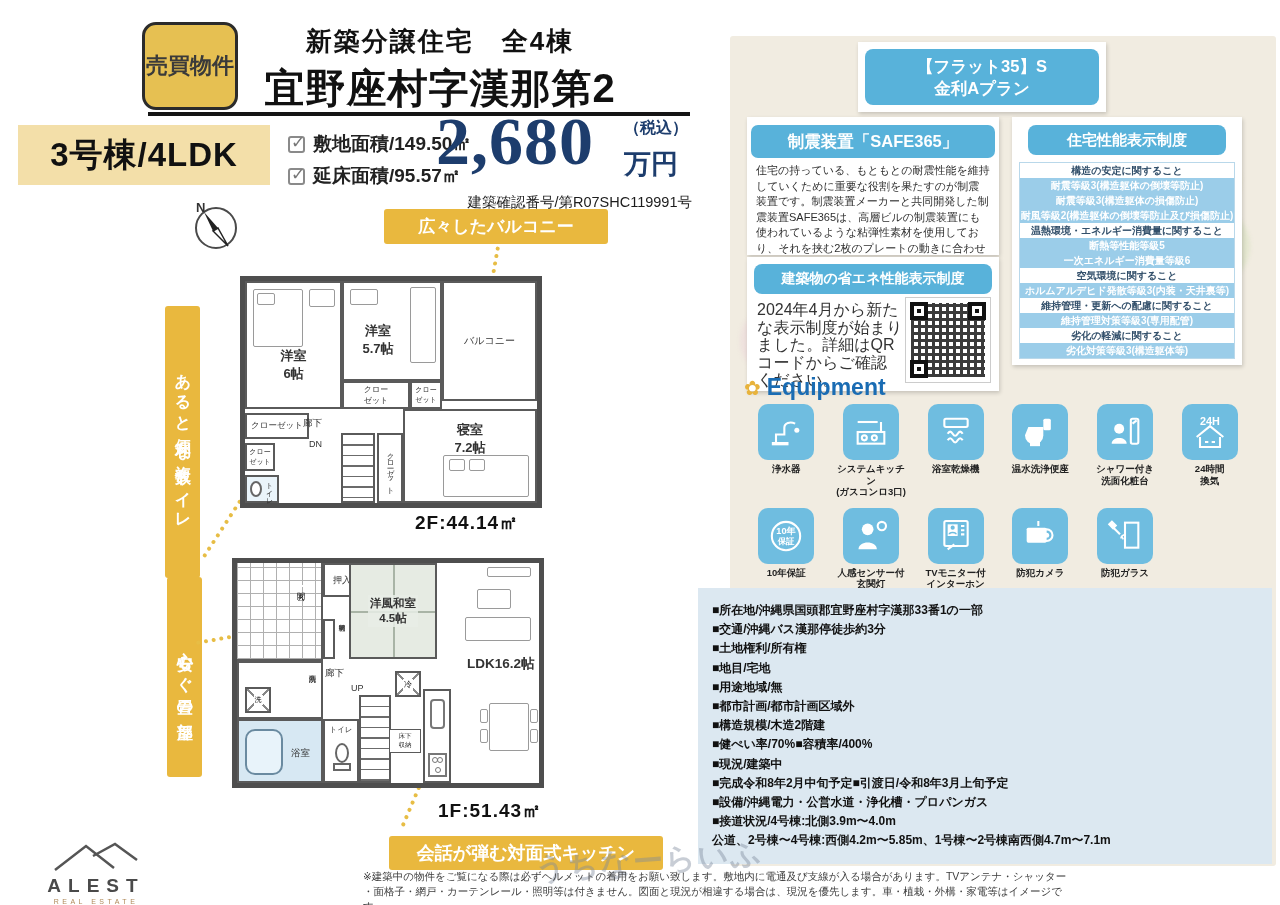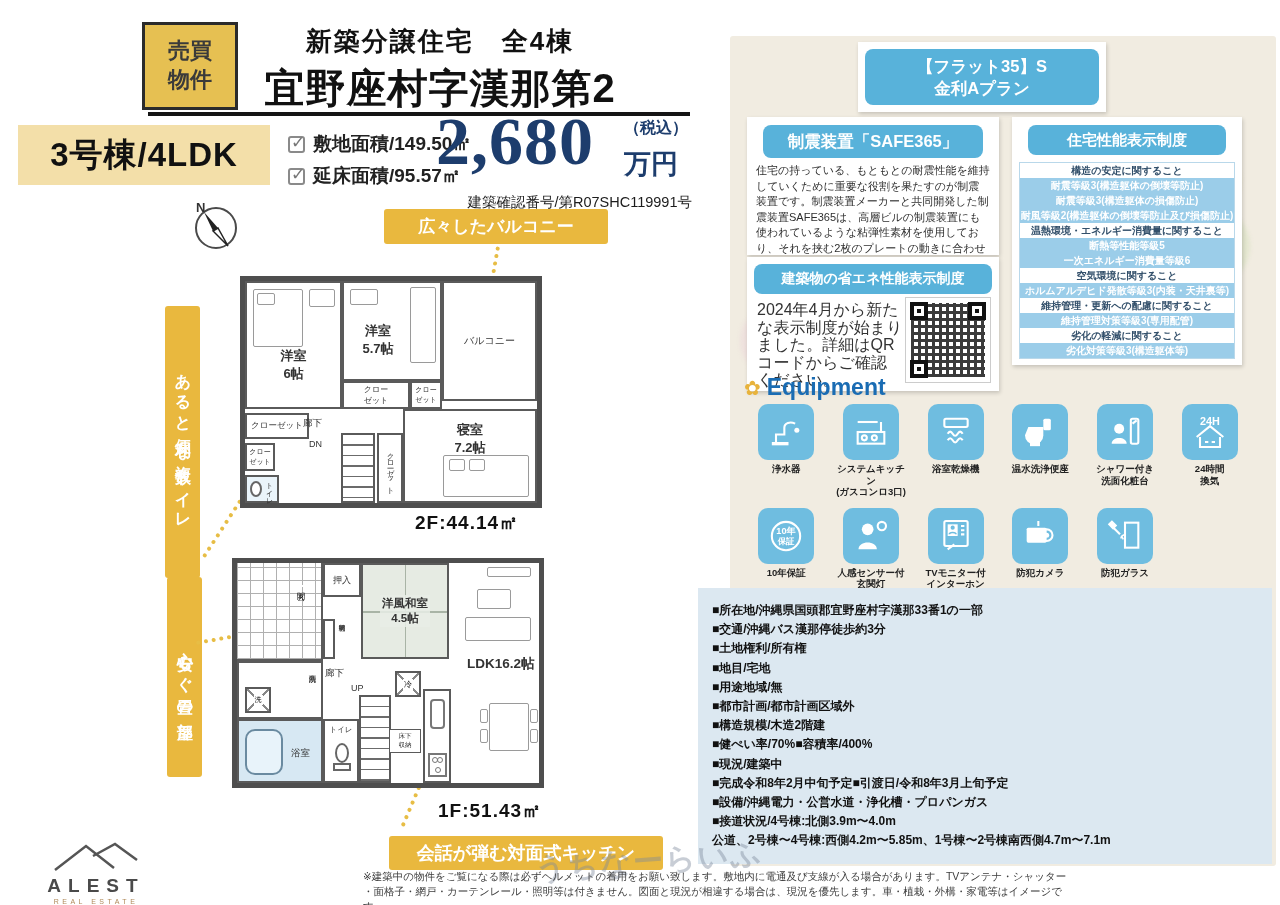--- a/index.html
+++ b/index.html
@@ -3,21 +3,21 @@
 <meta charset="utf-8">
 <style>
   * { margin:0; padding:0; box-sizing:border-box; }
   body { font-family:"Liberation Sans","DejaVu Sans",sans-serif; background:#888; }
   .page { position:relative; width:1280px; height:905px; background:#ffffff; overflow:hidden; margin:0 auto; }
   .abs { position:absolute; }
   .pre { white-space:pre-line; }
 
   
   .badge { left:142px; top:22px; width:96px; height:88px; background:#e6c052; border:3px solid #2b2b2b;
-           border-radius:0; display:flex; flex-direction:column; align-items:center; justify-content:center;
+           border-radius:14px; display:flex; flex-direction:row; align-items:center; justify-content:center;
            font-size:22px; font-weight:bold; color:#3a3a3a; line-height:1.3; }
   .hdr-text { left:240px; top:24px; width:400px; text-align:center; color:#111; }
   .hdr-sub { font-size:26px; font-weight:bold; letter-spacing:2px; }
   .hdr-title { font-size:40px; font-weight:bold; letter-spacing:1px; margin-top:2px; }
   .underline { left:148px; top:112px; width:542px; height:4px; background:#151515; }
 
   .unit-box { left:18px; top:125px; width:252px; height:60px; background:#f3dfa9; display:flex; align-items:center;
               justify-content:center; font-size:33px; font-weight:bold; color:#111; letter-spacing:1px; }
   .chk-row { left:288px; display:flex; align-items:center; gap:8px; font-size:19px; font-weight:bold; color:#222; }
   .chk-box { width:17px; height:17px; border:2px solid #8a8a8a; border-radius:3px; position:relative; background:#fff; }
@@ -196,21 +196,21 @@
   <div class="abs callout" style="left:389px;top:836px;width:274px;height:34px;font-size:18px;">会話が弾む対面式キッチン</div>
   <div class="abs dots" style="left:443px;top:736px;width:99px;transform:rotate(113deg);"></div>
 
   <div class="abs plan" style="left:232px;top:558px;width:312px;height:230px;">
     <div class="gridfloor" style="left:0;top:0;width:86px;height:98px;">
       <span class="vtext" style="position:absolute;left:56px;top:22px;font-size:8px;background:#fff;padding:1px;">玄関</span>
     </div>
     <div class="room" style="left:86px;top:0;width:38px;height:34px;font-size:9px;">
         <span>押入</span>
       </div>
-    <div class="room tatami" style="left:124px;top:0;width:88px;height:96px;font-size:11.5px;font-weight:bold;">
+    <div class="room tatami" style="left:112px;top:0;width:88px;height:96px;font-size:11.5px;font-weight:bold;">
         <span class="pre" style="background:rgba(232,237,230,0.85);padding:1px 2px;">洋風和室
 4.5帖</span>
       </div>
     <div class="room" style="left:86px;top:56px;width:12px;height:40px;"></div>
     <span class="plabel vtext" style="left:100px;top:56px;font-size:6.5px;">玄関収納</span>
 
     <span class="plabel" style="left:230px;top:92px;font-size:13.5px;font-weight:bold;">LDK16.2帖</span>
     <div class="furn" style="left:250px;top:4px;width:44px;height:10px;"></div>
     <div class="furn" style="left:240px;top:26px;width:34px;height:20px;"></div>
     <div class="furn" style="left:228px;top:54px;width:66px;height:24px;"></div>
@@ -264,21 +264,21 @@
   </div>
 
   <div class="card" style="left:858px;top:42px;width:248px;height:70px;">
     <div class="bluepill" style="margin:7px;height:56px;flex-direction:column;font-size:16.5px;line-height:1.35;">
       <span>【フラット35】S</span>
       <span>金利Aプラン</span>
     </div>
   </div>
 
   <div class="card" style="left:747px;top:117px;width:252px;height:138px;">
-    <div class="bluepill" style="margin:8px auto 0 auto;width:220px;height:33px;font-size:16.5px;">制震装置「SAFE365」</div>
+    <div class="bluepill" style="margin:8px auto 0 auto;width:244px;height:33px;font-size:16.5px;border-radius:7px;">制震装置「SAFE365」</div>
     <div class="safe-body">住宅の持っている、もともとの耐震性能を維持していくために重要な役割を果たすのが制震装置です。制震装置メーカーと共同開発した制震装置SAFE365は、高層ビルの制震装置にも使われているような粘弾性素材を使用しており、それを挟む2枚のプレートの動きに合わせて変形し地震の揺れを吸収します。</div>
   </div>
 
   <div class="card" style="left:1012px;top:117px;width:230px;height:248px;">
     <div class="bluepill" style="margin:8px auto 7px auto;width:198px;height:30px;font-size:15px;">住宅性能表示制度</div>
     <div class="prows">
       <div class="prow head">構造の安定に関すること</div>
       <div class="prow grade">耐震等級3(構造躯体の倒壊等防止)</div>
       <div class="prow grade">耐震等級3(構造躯体の損傷防止)</div>
       <div class="prow grade">耐風等級2(構造躯体の倒壊等防止及び損傷防止)</div>

